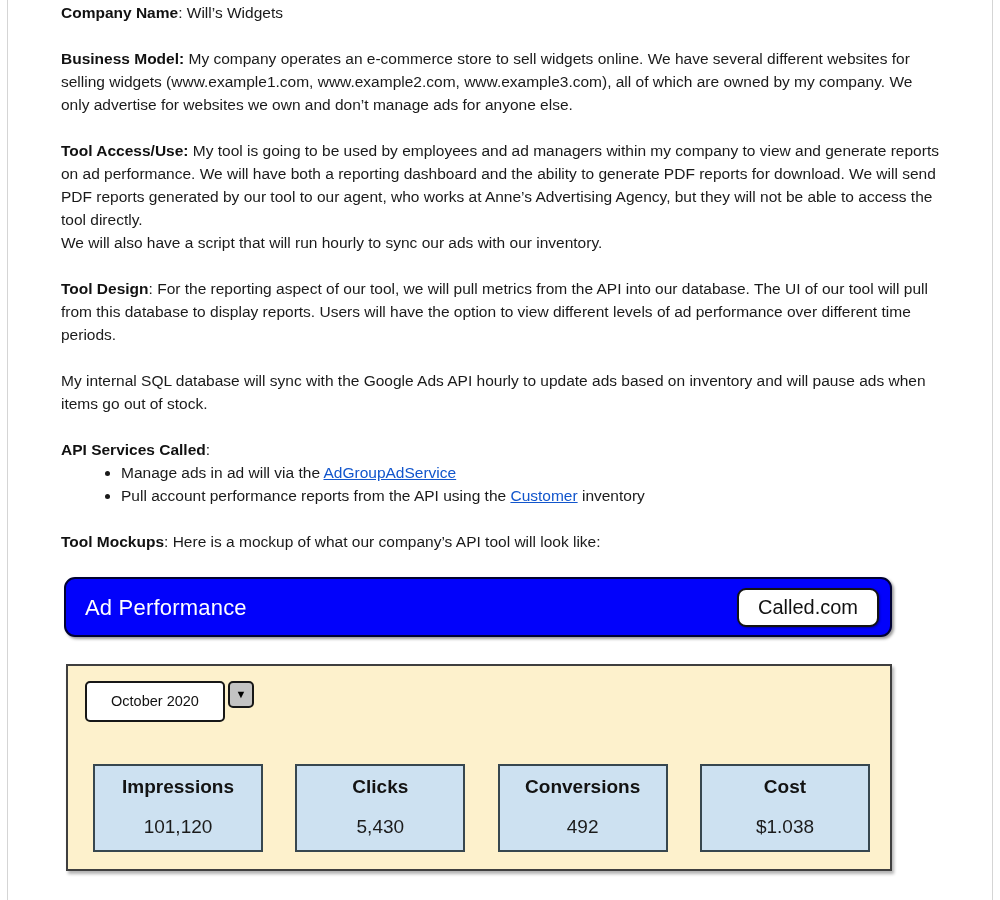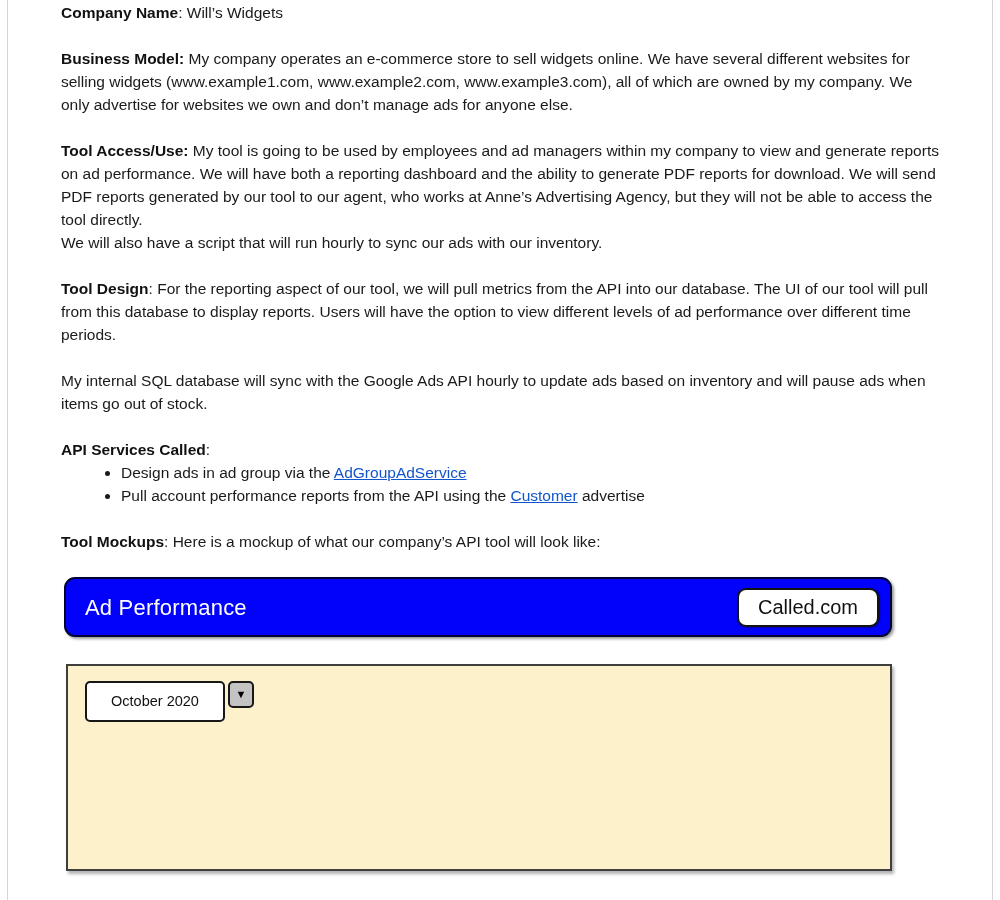--- a/index.html
+++ b/index.html
@@ -98,37 +98,55 @@
 
     <p class="para"><strong>Tool Access/Use:</strong><span> My tool is going to be used by employees and ad managers within my company to view and generate reports on ad performance. We will have both a reporting dashboard and the ability to generate PDF reports for download. We will send PDF reports generated by our tool to our agent, who works at Anne’s Advertising Agency, but they will not be able to access the tool directly.</span><br><span>We will also have a script that will run hourly to sync our ads with our inventory.</span></p>
 
     <p class="para"><strong>Tool Design</strong><span>: For the reporting aspect of our tool, we will pull metrics from the API into our database. The UI of our tool will pull from this database to display reports. Users will have the option to view different levels of ad performance over different time periods.</span></p>
 
     <p class="para"><span>My internal SQL database will sync with the Google Ads API hourly to update ads based on inventory and will pause ads when items go out of stock.</span></p>
 
     <div class="para">
       <div><strong>API Services Called</strong><span>:</span></div>
       <ul class="svc-list">
-        <li><span>Design ads in ad group via the </span><a class="doclink">AdGroupAdService</a><span></span></li>
-        <li><span>Pull account performance reports from the API using the </span><a class="doclink">Customer</a><span> advertise</span></li>
+        <li><span>Manage ads in ad will via the </span><a class="doclink">AdGroupAdService</a><span></span></li>
+        <li><span>Pull account performance reports from the API using the </span><a class="doclink">Customer</a><span> inventory</span></li>
       </ul>
     </div>
 
     <p class="para"><strong>Tool Mockups</strong><span>: Here is a mockup of what our company’s API tool will look like:</span></p>
 
     <div class="banner">
       <span class="banner-title">Ad Performance</span>
       <span class="site-chip">Called.com</span>
     </div>
 
     <div class="panel">
       <div class="panel-header">
         <div class="dropdown">
           <div class="dropdown-value">October 2020</div>
           <div class="dropdown-btn">
               <span>▼</span>
             </div>
         </div>
       </div>
+      <div class="cards-row">
+        <div class="metric-card">
+          <span class="metric-label">Impressions</span>
+          <span class="metric-value">101,120</span>
+        </div>
+        <div class="metric-card">
+          <span class="metric-label">Clicks</span>
+          <span class="metric-value">5,430</span>
+        </div>
+        <div class="metric-card">
+          <span class="metric-label">Conversions</span>
+          <span class="metric-value">492</span>
+        </div>
+        <div class="metric-card">
+          <span class="metric-label">Cost</span>
+          <span class="metric-value">$1.038</span>
+        </div>
+      </div>
     </div>
 
   </div>
 </div>
 
 </body></html>

